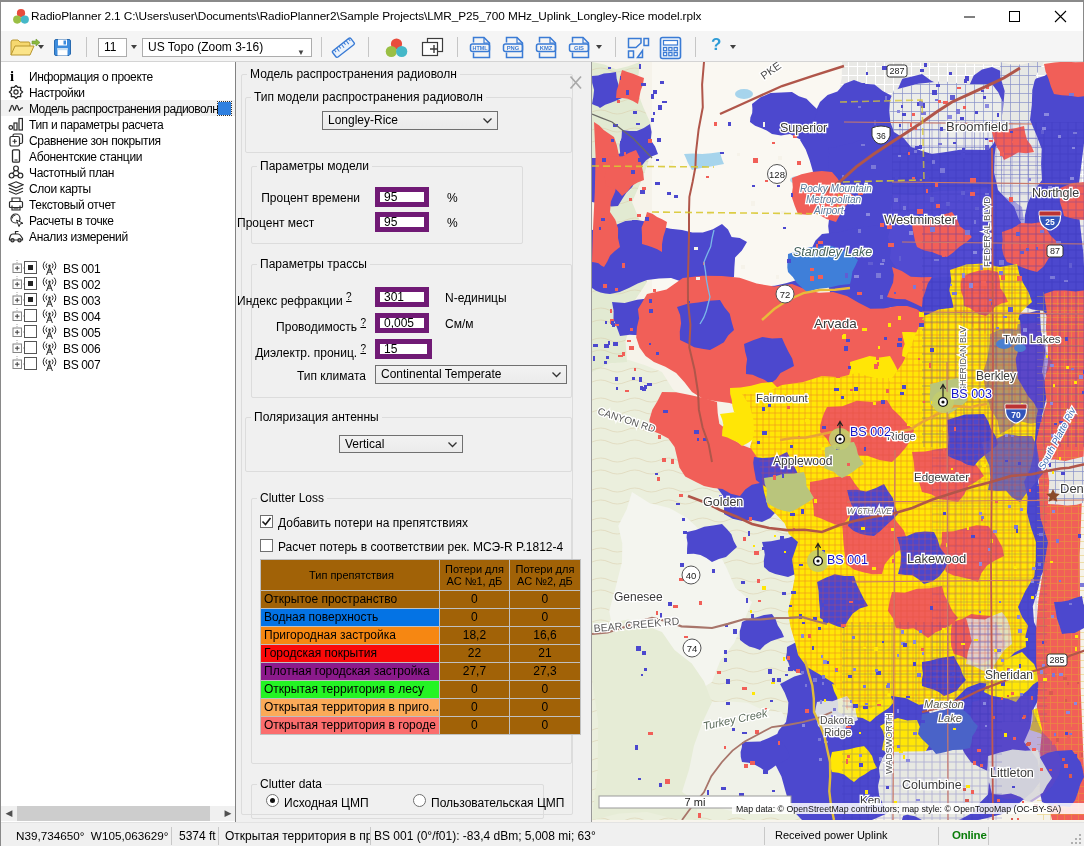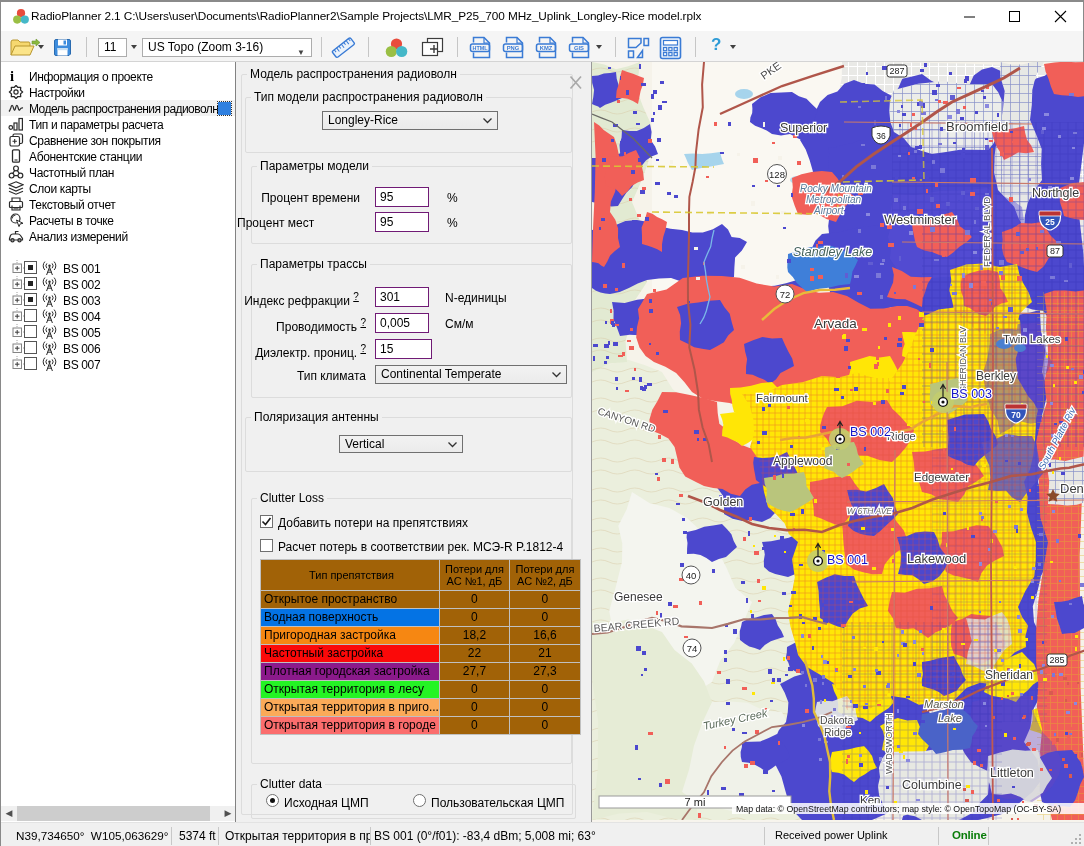--- a/index.html
+++ b/index.html
@@ -21,21 +21,21 @@
 .trow .lbl{position:absolute;left:28px;top:1px;font-size:12px;letter-spacing:-0.35px}
 .ticon{position:absolute;left:7px;top:1px;width:16px;height:14px}
 .bsrow .lbl{left:62px}
 .hsb{position:absolute;left:0;top:744px;width:234px;height:15px;background:#f0f0f0}
 .hsb .thumb{position:absolute;left:16px;top:0;width:193px;height:15px;background:#cdcdcd}
 .hsb .ar{position:absolute;top:0px;width:16px;height:15px;color:#505050;font-size:9px;line-height:15px;text-align:center}
 
 .panel{position:absolute;left:236px;top:60px;width:354px;height:760px;background:#f0f0f0}
 fieldset{position:absolute;border:1px solid #dcdcdc;border-radius:2px}
 fieldset legend{font-size:12px;padding:0 3px;margin-left:5px;color:#000}
-.inp{position:absolute;background:#fff;border:1px solid #701a75;font-size:12px;line-height:17px;padding-left:4px;font-family:"Liberation Sans",sans-serif}
+.inp{position:absolute;background:#fff;border:5px solid #701a75;font-size:12px;line-height:17px;padding-left:4px;font-family:"Liberation Sans",sans-serif}
 .cmb{position:absolute;background:linear-gradient(#f2f2f2,#ebebeb);border:1px solid #707070;font-size:12px;line-height:16px;padding-left:5px}
 .cmb .chev{position:absolute;right:4px;top:3px;width:11px;height:11px}
 .flbl{position:absolute;font-size:12px;white-space:nowrap}
 .cb{position:absolute;width:13px;height:13px;background:#fff;border:1px solid #707070}
 .rb{position:absolute;width:13px;height:13px;background:#fff;border:1px solid #707070;border-radius:50%}
 
 .ctab{position:absolute;left:23px;top:497px;border-collapse:collapse;background:#a16207}
 .ctab td,.ctab th{border:1px solid #c0c0c0;font-weight:normal;font-size:12px;padding:0;white-space:nowrap;overflow:hidden}
 .ctab td{height:17px;line-height:17px}
 .ctab th{height:31px}
@@ -401,33 +401,33 @@
       </fieldset>
   <svg style="position:absolute;left:332px;top:13px" width="14" height="15">
         <path d="M1.5 1.5 L12 13.5 M12 1.5 L1.5 13.5" stroke="#a9a9a9" stroke-width="1.7"></path>
       </svg>
   <fieldset style="left:8px;top:28px;width:327px;height:63px">
         <legend>Тип модели распространения радиоволн</legend>
       </fieldset>
   <div class="cmb" style="left:85px;top:49px;width:176px;height:19px">Longley-Rice<svg class="chev" viewBox="0 0 11 11">
           <path d="M1.5 3.5 L5.5 7.5 L9.5 3.5" fill="none" stroke="#333" stroke-width="1.3"></path>
         </svg></div>
-  <fieldset style="left:14px;top:97px;width:321px;height:85px">
+  <fieldset style="left:14px;top:97px;width:272px;height:85px">
         <legend>Параметры модели</legend>
       </fieldset>
   <div class="flbl" style="left:0;top:129px;width:123px;text-align:right">Процент времени</div>
   <input class="inp" style="left: 138px; top: 125px; width: 54px; height: 20px;" value="95">
   <div class="flbl" style="left:210px;top:129px">%</div>
   <div class="flbl" style="left:0;top:154px;width:123px;text-align:left">Процент мест</div>
   <input class="inp" style="left: 138px; top: 150px; width: 54px; height: 20px;" value="95">
   <div class="flbl" style="left:210px;top:154px">%</div>
   <fieldset style="left:14px;top:195px;width:321px;height:141px">
         <legend>Параметры трассы</legend>
       </fieldset>
-  <div class="flbl" style="left:0;top:229px;width:129px;text-align:center">Индекс рефракции <sup style="text-decoration:underline">?</sup></div>
+  <div class="flbl" style="left:0;top:229px;width:129px;text-align:left">Индекс рефракции <sup style="text-decoration:underline">?</sup></div>
   <input class="inp" style="left: 138px; top: 225px; width: 54px; height: 20px;" value="301">
   <div class="flbl" style="left:208px;top:229px">N-единицы</div>
   <div class="flbl" style="left:0;top:255px;width:129px;text-align:right">Проводимость <sup style="text-decoration:underline">?</sup></div>
   <input class="inp" style="left: 138px; top: 251px; width: 54px; height: 20px;" value="0,005">
   <div class="flbl" style="left:208px;top:255px">См/м</div>
   <div class="flbl" style="left:0;top:281px;width:129px;text-align:right">Диэлектр. прониц. <sup style="text-decoration:underline">?</sup></div>
   <input class="inp" style="left: 138px; top: 277px; width: 57px; height: 20px;" value="15">
   <div class="flbl" style="left:0;top:307px;width:129px;text-align:right">Тип климата</div>
   <div class="cmb" style="left:138px;top:303px;width:192px;height:19px">Continental Temperate<svg class="chev" viewBox="0 0 11 11">
           <path d="M1.5 3.5 L5.5 7.5 L9.5 3.5" fill="none" stroke="#333" stroke-width="1.3"></path>
@@ -465,21 +465,21 @@
             <td class="c1" style="background:#0473e4">Водная поверхность</td>
             <td class="c2">0</td>
             <td class="c3">0</td>
           </tr>
    <tr>
             <td class="c1" style="background:#f68712">Пригородная застройка</td>
             <td class="c2">18,2</td>
             <td class="c3">16,6</td>
           </tr>
    <tr>
-            <td class="c1" style="background:#fb0909">Частотный застройка</td>
+            <td class="c1" style="background:#fb0909">Городская покрытия</td>
             <td class="c2">22</td>
             <td class="c3">21</td>
           </tr>
    <tr>
             <td class="c1" style="background:#8b1a8b">Плотная городская застройка</td>
             <td class="c2">27,7</td>
             <td class="c3">27,3</td>
           </tr>
    <tr>
             <td class="c1" style="background:#24f424">Открытая территория в лесу</td>
@@ -491,21 +491,21 @@
             <td class="c2">0</td>
             <td class="c3">0</td>
           </tr>
    <tr>
             <td class="c1" style="background:#fb6d6d">Открытая территория в городе</td>
             <td class="c2">0</td>
             <td class="c3">0</td>
           </tr>
   </tbody>
       </table>
-  <fieldset style="left:14px;top:715px;width:325px;height:42px">
+  <fieldset style="left:14px;top:715px;width:293px;height:42px">
         <legend>Clutter data</legend>
       </fieldset>
   <span class="rb" style="left:29px;top:732px">
         <span style="position:absolute;left:3px;top:3px;width:5px;height:5px;border-radius:50%;background:#111"></span>
       </span>
   <div class="flbl" style="left:47px;top:734px">Исходная ЦМП</div>
   <span class="rb" style="left:176px;top:732px"></span>
   <div class="flbl" style="left:194px;top:734px">Пользовательская ЦМП</div>
  </div>
  <div class="maparea" id="maparea">

